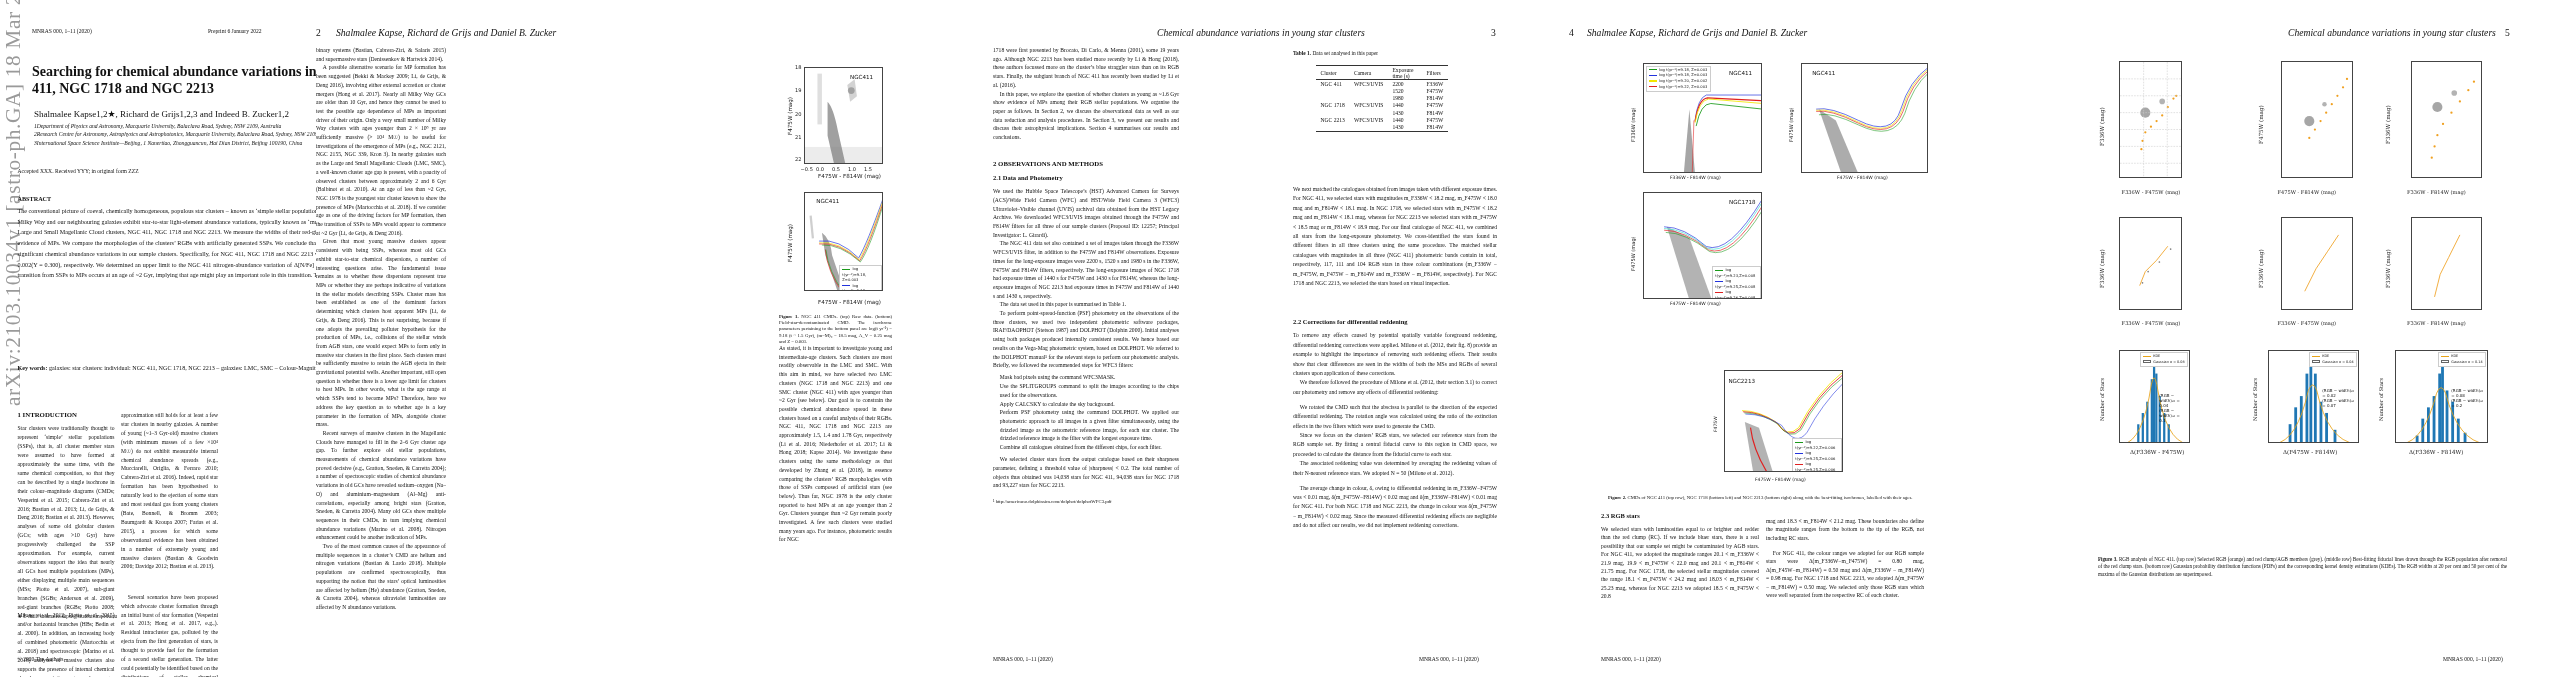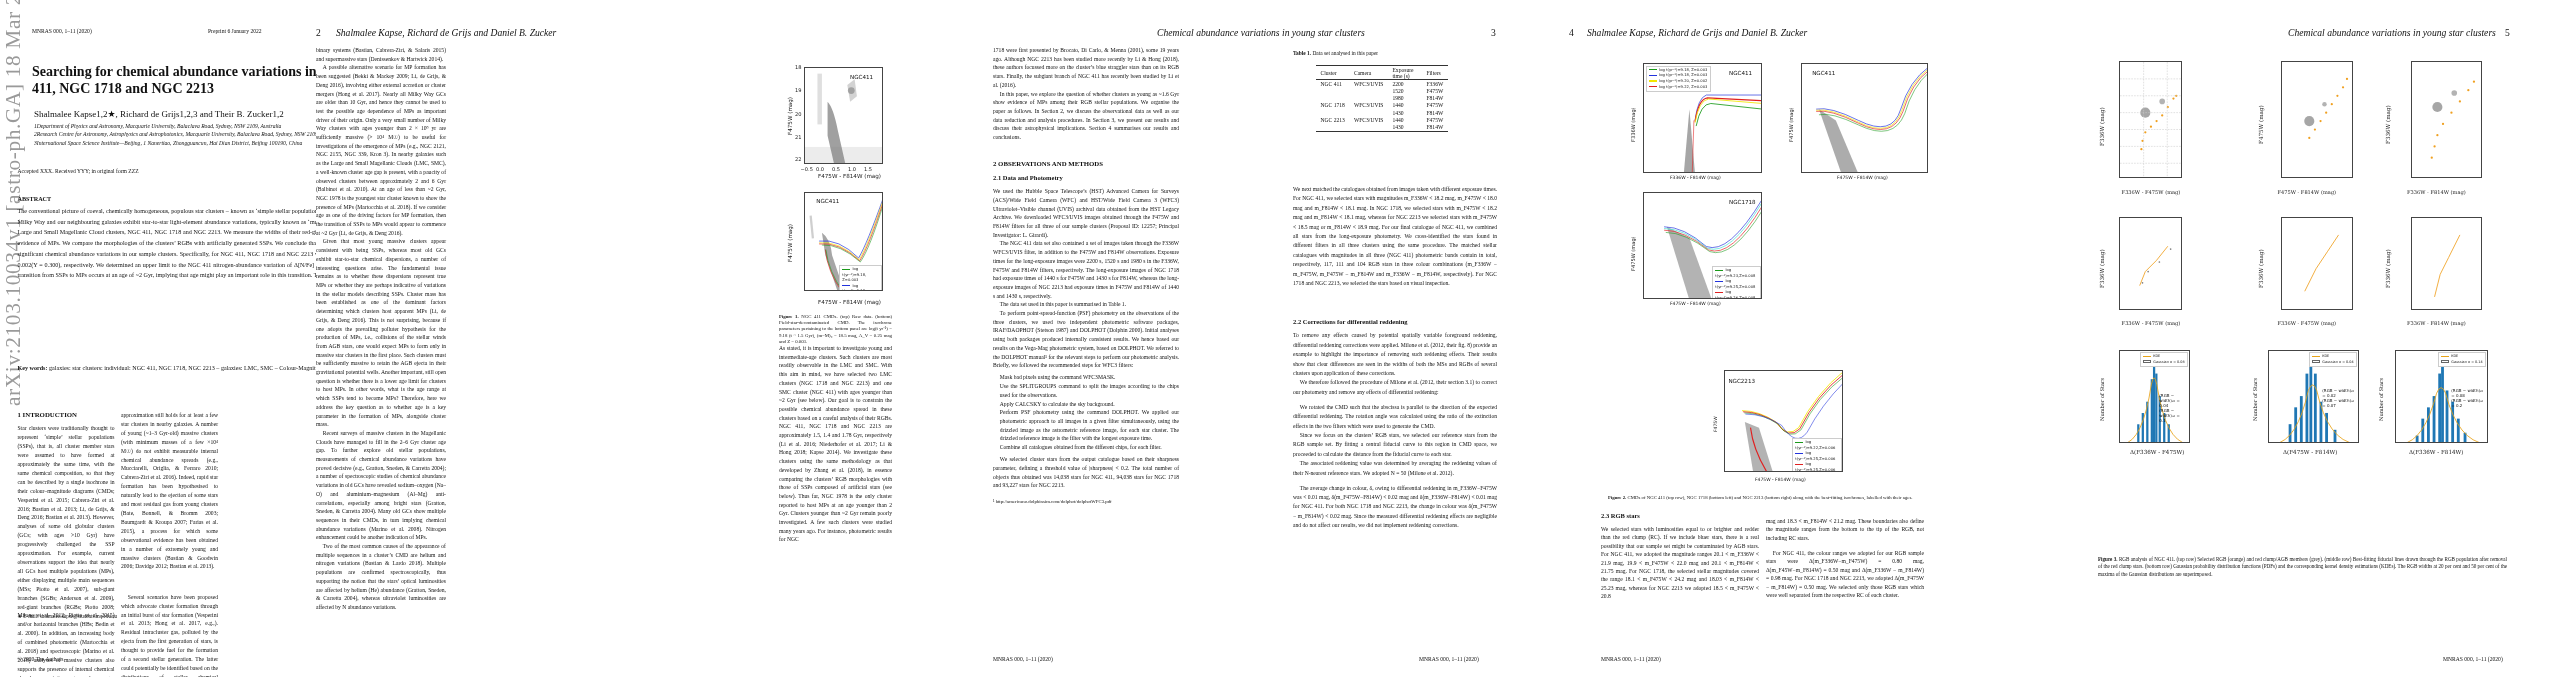--- a/index.html
+++ b/index.html
@@ -42,21 +42,21 @@
 </head>
 <body>
 
 <div class="page p1">
   <div class="arxiv">arXiv:2103.10034v1  [astro-ph.GA]  18 Mar 2021</div>
   <div class="runhead" style="left:32px;top:28px;font-size:5.6px;">MNRAS 000, 1–11 (2020)</div>
   <div class="runhead" style="left:208px;top:28px;font-size:5.6px;">Preprint 6 January 2022</div>
   <div class="runhead" style="left:346px;top:28px;font-size:5.6px;">Compiled using MNRAS LATEX style file v3.0</div>
 
   <div class="title">Searching for chemical abundance variations in young star clusters in the Magellanic Clouds: NGC 411, NGC 1718 and NGC 2213</div>
-  <div class="authors">Shalmalee Kapse1,2★, Richard de Grijs1,2,3 and Their B. Zucker1,2</div>
+  <div class="authors">Shalmalee Kapse1,2★, Richard de Grijs1,2,3 and Indeed B. Zucker1,2</div>
   <div class="affil" style="top:123px;">1Department of Physics and Astronomy, Macquarie University, Balaclava Road, Sydney, NSW 2109, Australia</div>
   <div class="affil" style="top:131px;">2Research Centre for Astronomy, Astrophysics and Astrophotonics, Macquarie University, Balaclava Road, Sydney, NSW 2109, Australia</div>
   <div class="affil" style="top:140px;">3International Space Science Institute—Beijing, 1 Nanertiao, Zhongguancun, Hai Dian District, Beijing 100190, China</div>
 
   <div class="accepted">Accepted XXX. Received YYY; in original form ZZZ</div>
   <div class="abstract-h">ABSTRACT</div>
   <div class="abstract" style="width:604px;left:17.5px;font-size:6.1px;line-height:10.7px;">The conventional picture of coeval, chemically homogeneous, populous star clusters – known as ‘simple stellar populations’ (SSPs) – is a view of the past. Photometric and spectroscopic studies reveal that almost all ancient globular clusters in the Milky Way and our neighbouring galaxies exhibit star-to-star light-element abundance variations, typically known as ‘multiple populations’ (MPs). Here, we analyse photometric Hubble Space Telescope observations of three young (&lt;2 Gyr-old) Large and Small Magellanic Cloud clusters, NGC 411, NGC 1718 and NGC 2213. We measure the widths of their red-giant branches (RGBs). For NGC 411, we also use a pseudo-colour–magnitude diagram (pseudo-CMD) to assess its RGB for evidence of MPs. We compare the morphologies of the clusters’ RGBs with artificially generated SSPs. We conclude that their RGBs do not show evidence of significant broadening beyond intrinsic photometric scatter, suggesting an absence of significant chemical abundance variations in our sample clusters. Specifically, for NGC 411, NGC 1718 and NGC 2213 we derive maximum helium-abundance variations of δY = 0.003 ± 0.001(Y = 0.300), 0.002 ± 0.001(Y = 0.350) and 0.004 ± 0.002(Y = 0.300), respectively. We determined an upper limit to the NGC 411 nitrogen-abundance variation of Δ[N/Fe] = 0.3 dex; the available data for our other clusters do not allow us to determine useful upper limits. It thus appears that the transition from SSPs to MPs occurs at an age of ~2 Gyr, implying that age might play an important role in this transition. This raises the question as to whether this is indeed a fundamental minimum-age limit for the formation of MPs.</div>
 
   <div style="position:absolute;left:17.5px;top:363px;width:604px;font-size:6.1px;line-height:10.7px;">
     <b>Key words:</b>

